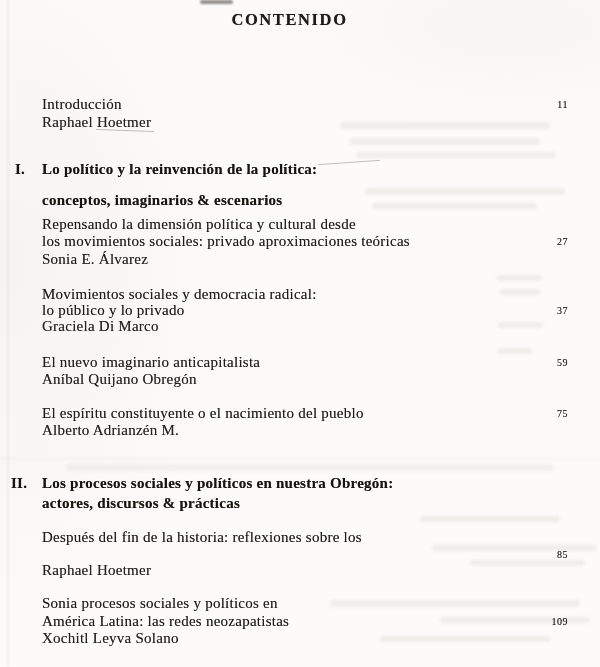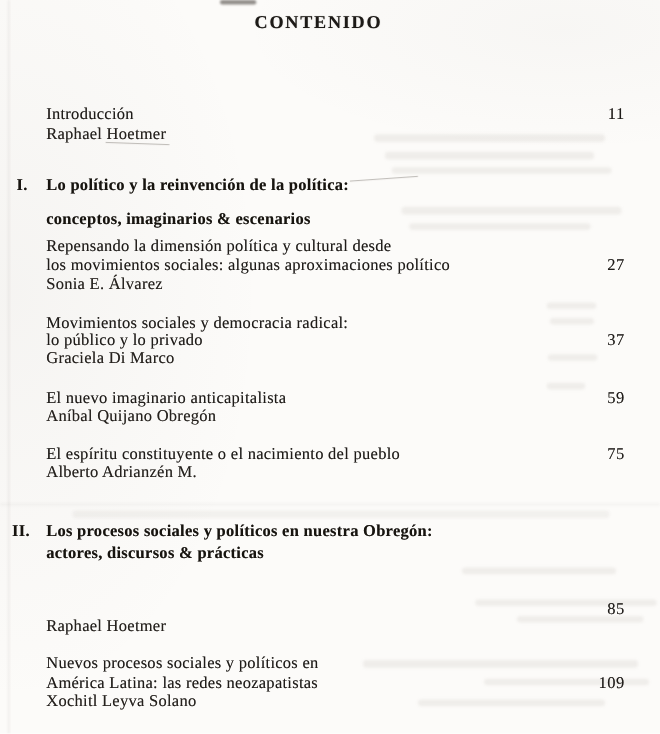--- a/index.html
+++ b/index.html
@@ -21,21 +21,21 @@
   .ln{
     position:absolute;left:42px;white-space:nowrap;
     font-size:15px;line-height:15px;letter-spacing:0.25px;
     text-shadow:0 0 0.6px rgba(30,28,25,0.5);
   }
   .sec{font-weight:bold;color:#17140f;}
   .author{color:#26221e;}
   .numeral{position:absolute;font-weight:bold;white-space:nowrap;}
   .pg{
     position:absolute;right:32px;text-align:center;white-space:nowrap;
-    font-size:15px;line-height:15px;letter-spacing:0.5px;
+    font-size:10px;line-height:15px;letter-spacing:0.5px;
     text-shadow:0 0 0.6px rgba(30,28,25,0.5);
   }
   
   .ghost{position:absolute;background:rgba(125,118,110,0.10);filter:blur(1.6px);border-radius:3px;}
   .scratch{position:absolute;height:1px;background:rgba(100,94,88,0.38);filter:blur(0.4px);}
   .smudge-dark{position:absolute;background:rgba(58,53,48,0.55);filter:blur(1px);border-radius:2px;}
   .band{position:absolute;left:0;width:600px;height:3px;background:rgba(90,85,80,0.035);filter:blur(1px);}
   .edge{position:absolute;top:0;bottom:0;width:2px;background:rgba(110,104,98,0.08);filter:blur(1px);}
 </style>
 </head>
@@ -71,21 +71,21 @@
   <div class="pg" style="top:97px">11</div>
   <div class="ln author" style="top:115px">Raphael Hoetmer</div>
 
   <div class="ln sec" style="top:162px">
     <span class="numeral" style="left:-27px">I.</span>
     <span>Lo político y la reinvención de la política:</span>
   </div>
   <div class="ln sec" style="top:193px">conceptos, imaginarios &amp; escenarios</div>
 
   <div class="ln" style="top:217px">Repensando la dimensión política y cultural desde</div>
-  <div class="ln" style="top:234px">los movimientos sociales: algunas aproximaciones político</div>
+  <div class="ln" style="top:234px">los movimientos sociales: privado aproximaciones teóricas</div>
   <div class="pg" style="top:234px">27</div>
   <div class="ln author" style="top:252px">Sonia E. Álvarez</div>
 
   <div class="ln" style="top:287px">Movimientos sociales y democracia radical:</div>
   <div class="ln" style="top:303px">lo público y lo privado</div>
   <div class="pg" style="top:303px">37</div>
   <div class="ln author" style="top:319px">Graciela Di Marco</div>
 
   <div class="ln" style="top:355px">El nuevo imaginario anticapitalista</div>
   <div class="pg" style="top:355px">59</div>
@@ -94,21 +94,22 @@
   <div class="ln" style="top:406px">El espíritu constituyente o el nacimiento del pueblo</div>
   <div class="pg" style="top:406px">75</div>
   <div class="ln author" style="top:423px">Alberto Adrianzén M.</div>
 
   <div class="ln sec" style="top:476px">
     <span class="numeral" style="left:-31px">II.</span>
     <span>Los procesos sociales y políticos en nuestra Obregón:</span>
   </div>
   <div class="ln sec" style="top:496px">actores, discursos &amp; prácticas</div>
 
+  <div class="ln" style="top:530px">Después del fin de la historia: reflexiones sobre los</div>
   <div class="pg" style="top:547px">85</div>
   <div class="ln author" style="top:563px">Raphael Hoetmer</div>
 
-  <div class="ln" style="top:596px">Nuevos procesos sociales y políticos en</div>
+  <div class="ln" style="top:596px">Sonia procesos sociales y políticos en</div>
   <div class="ln" style="top:614px">América Latina: las redes neozapatistas</div>
   <div class="pg" style="top:614px">109</div>
   <div class="ln author" style="top:631px">Xochitl Leyva Solano</div>
 
 </div>
 
 </body></html>

